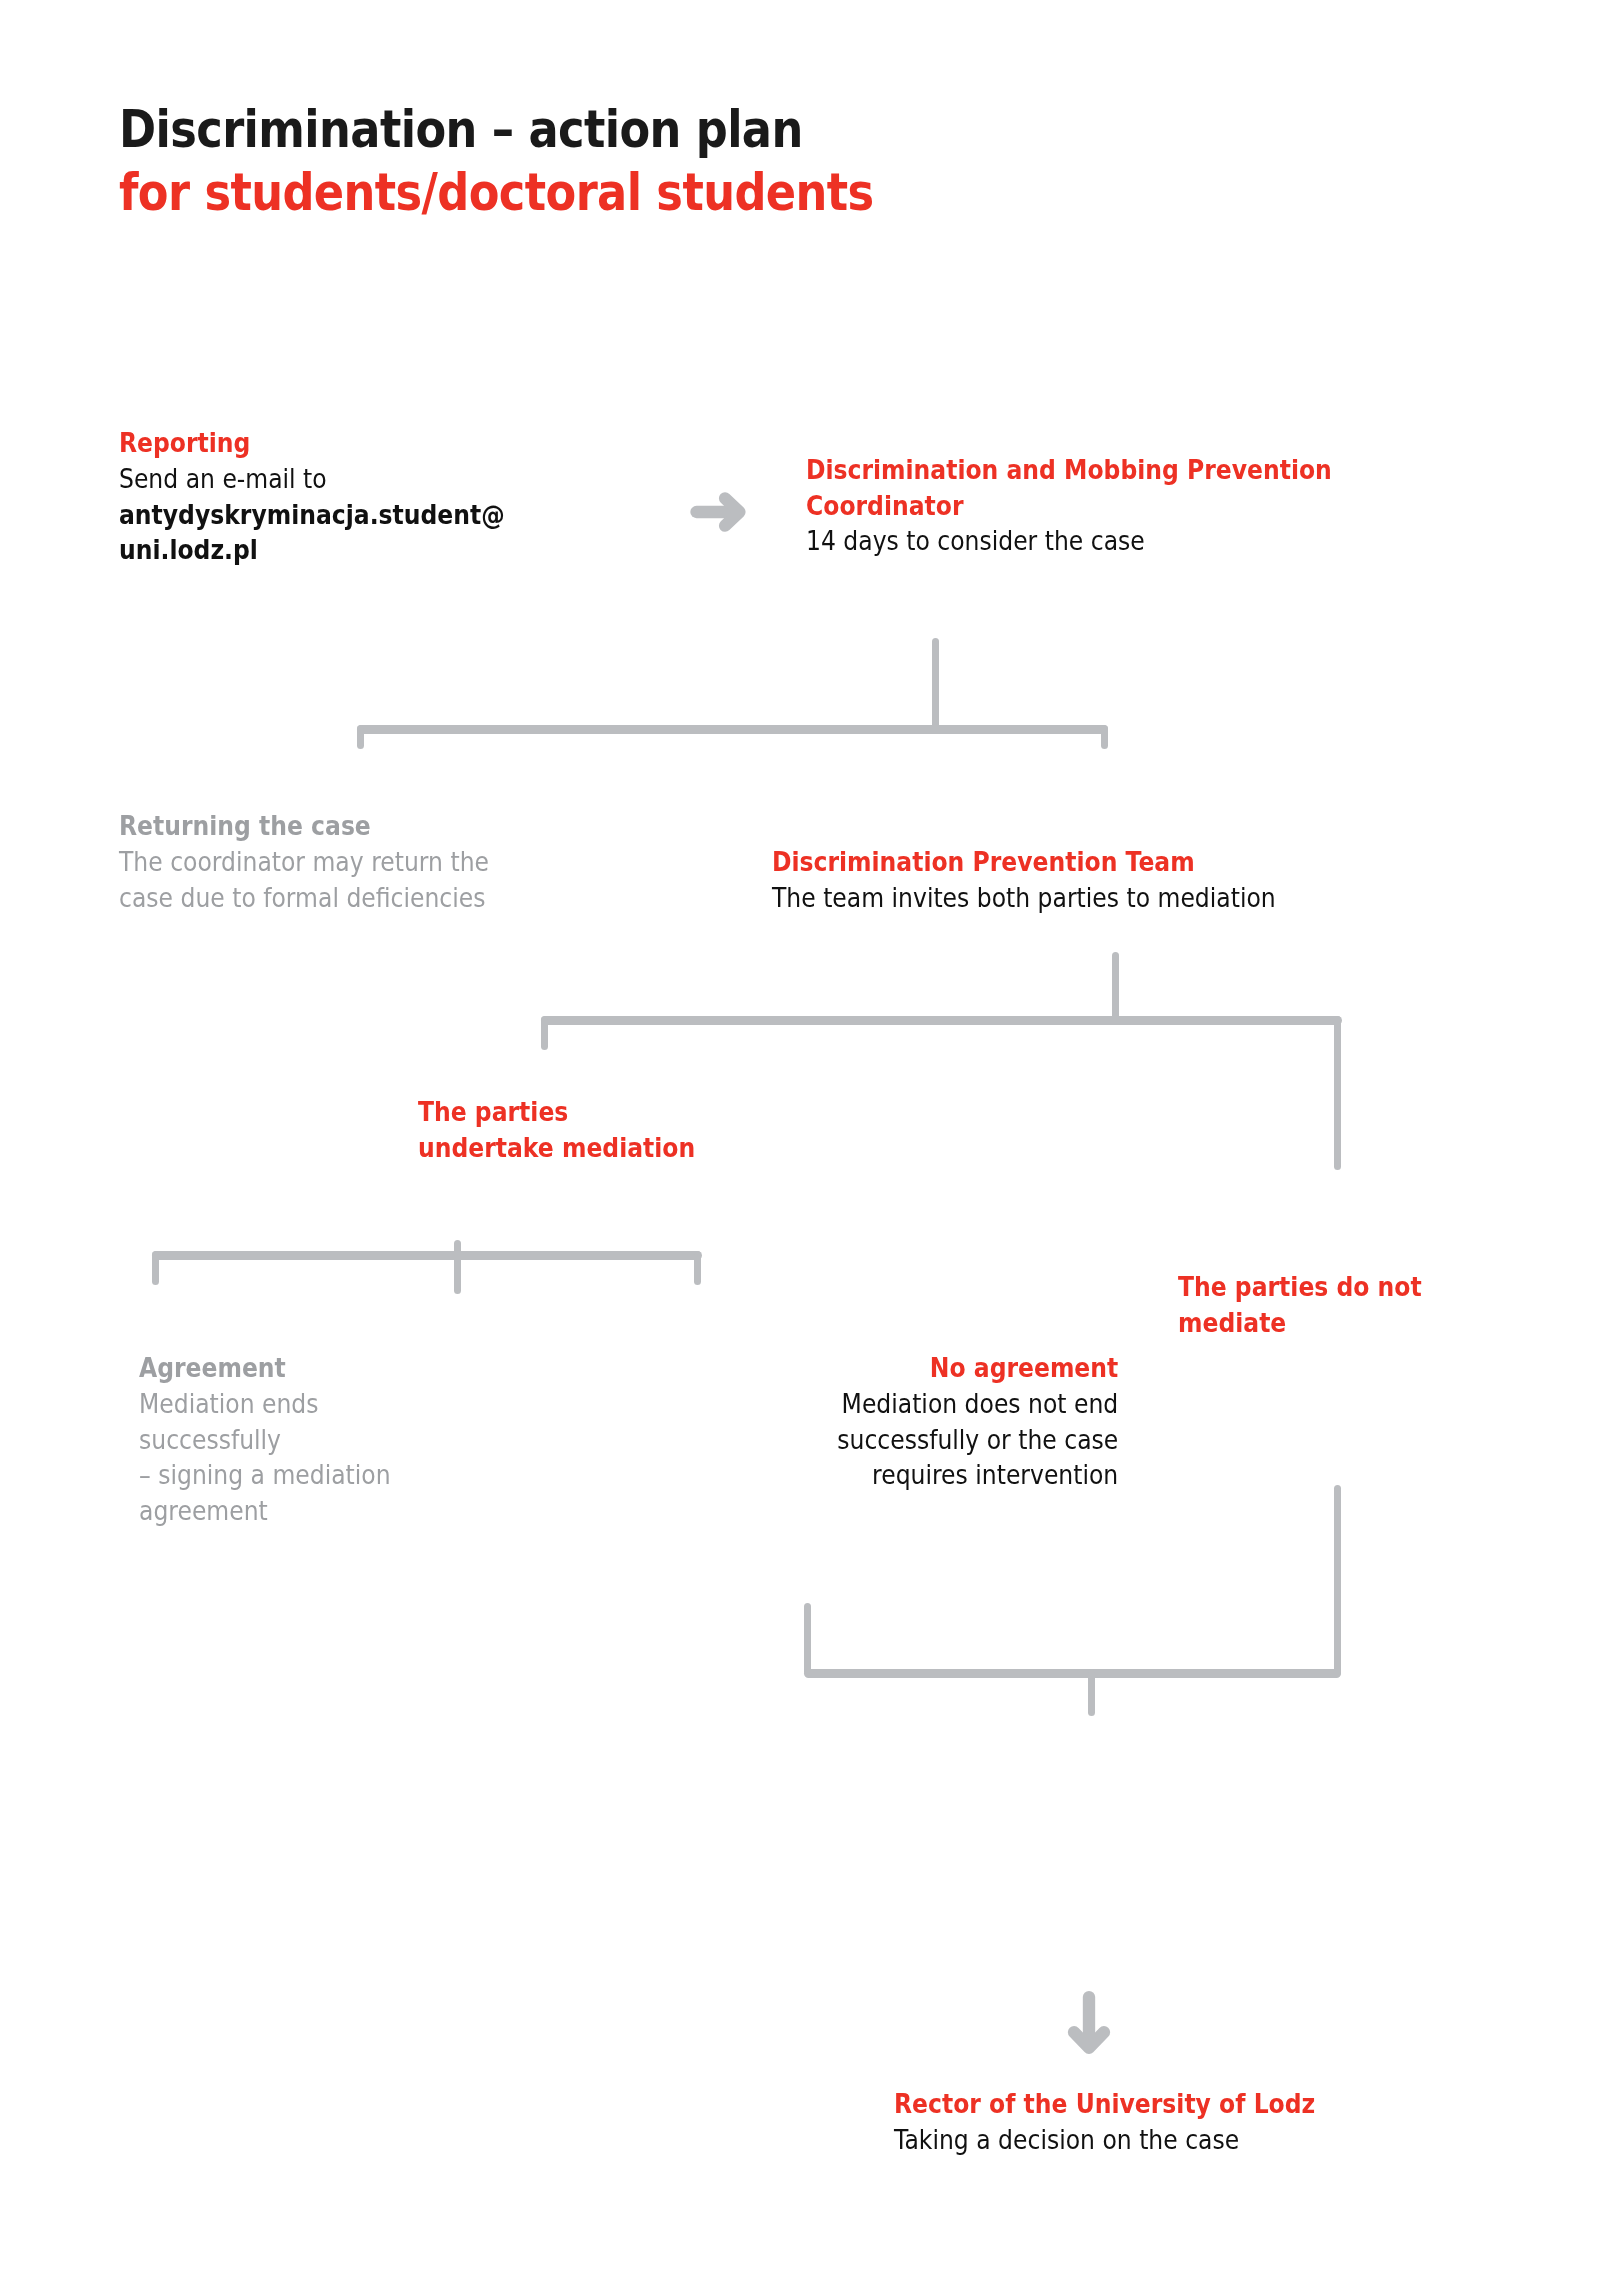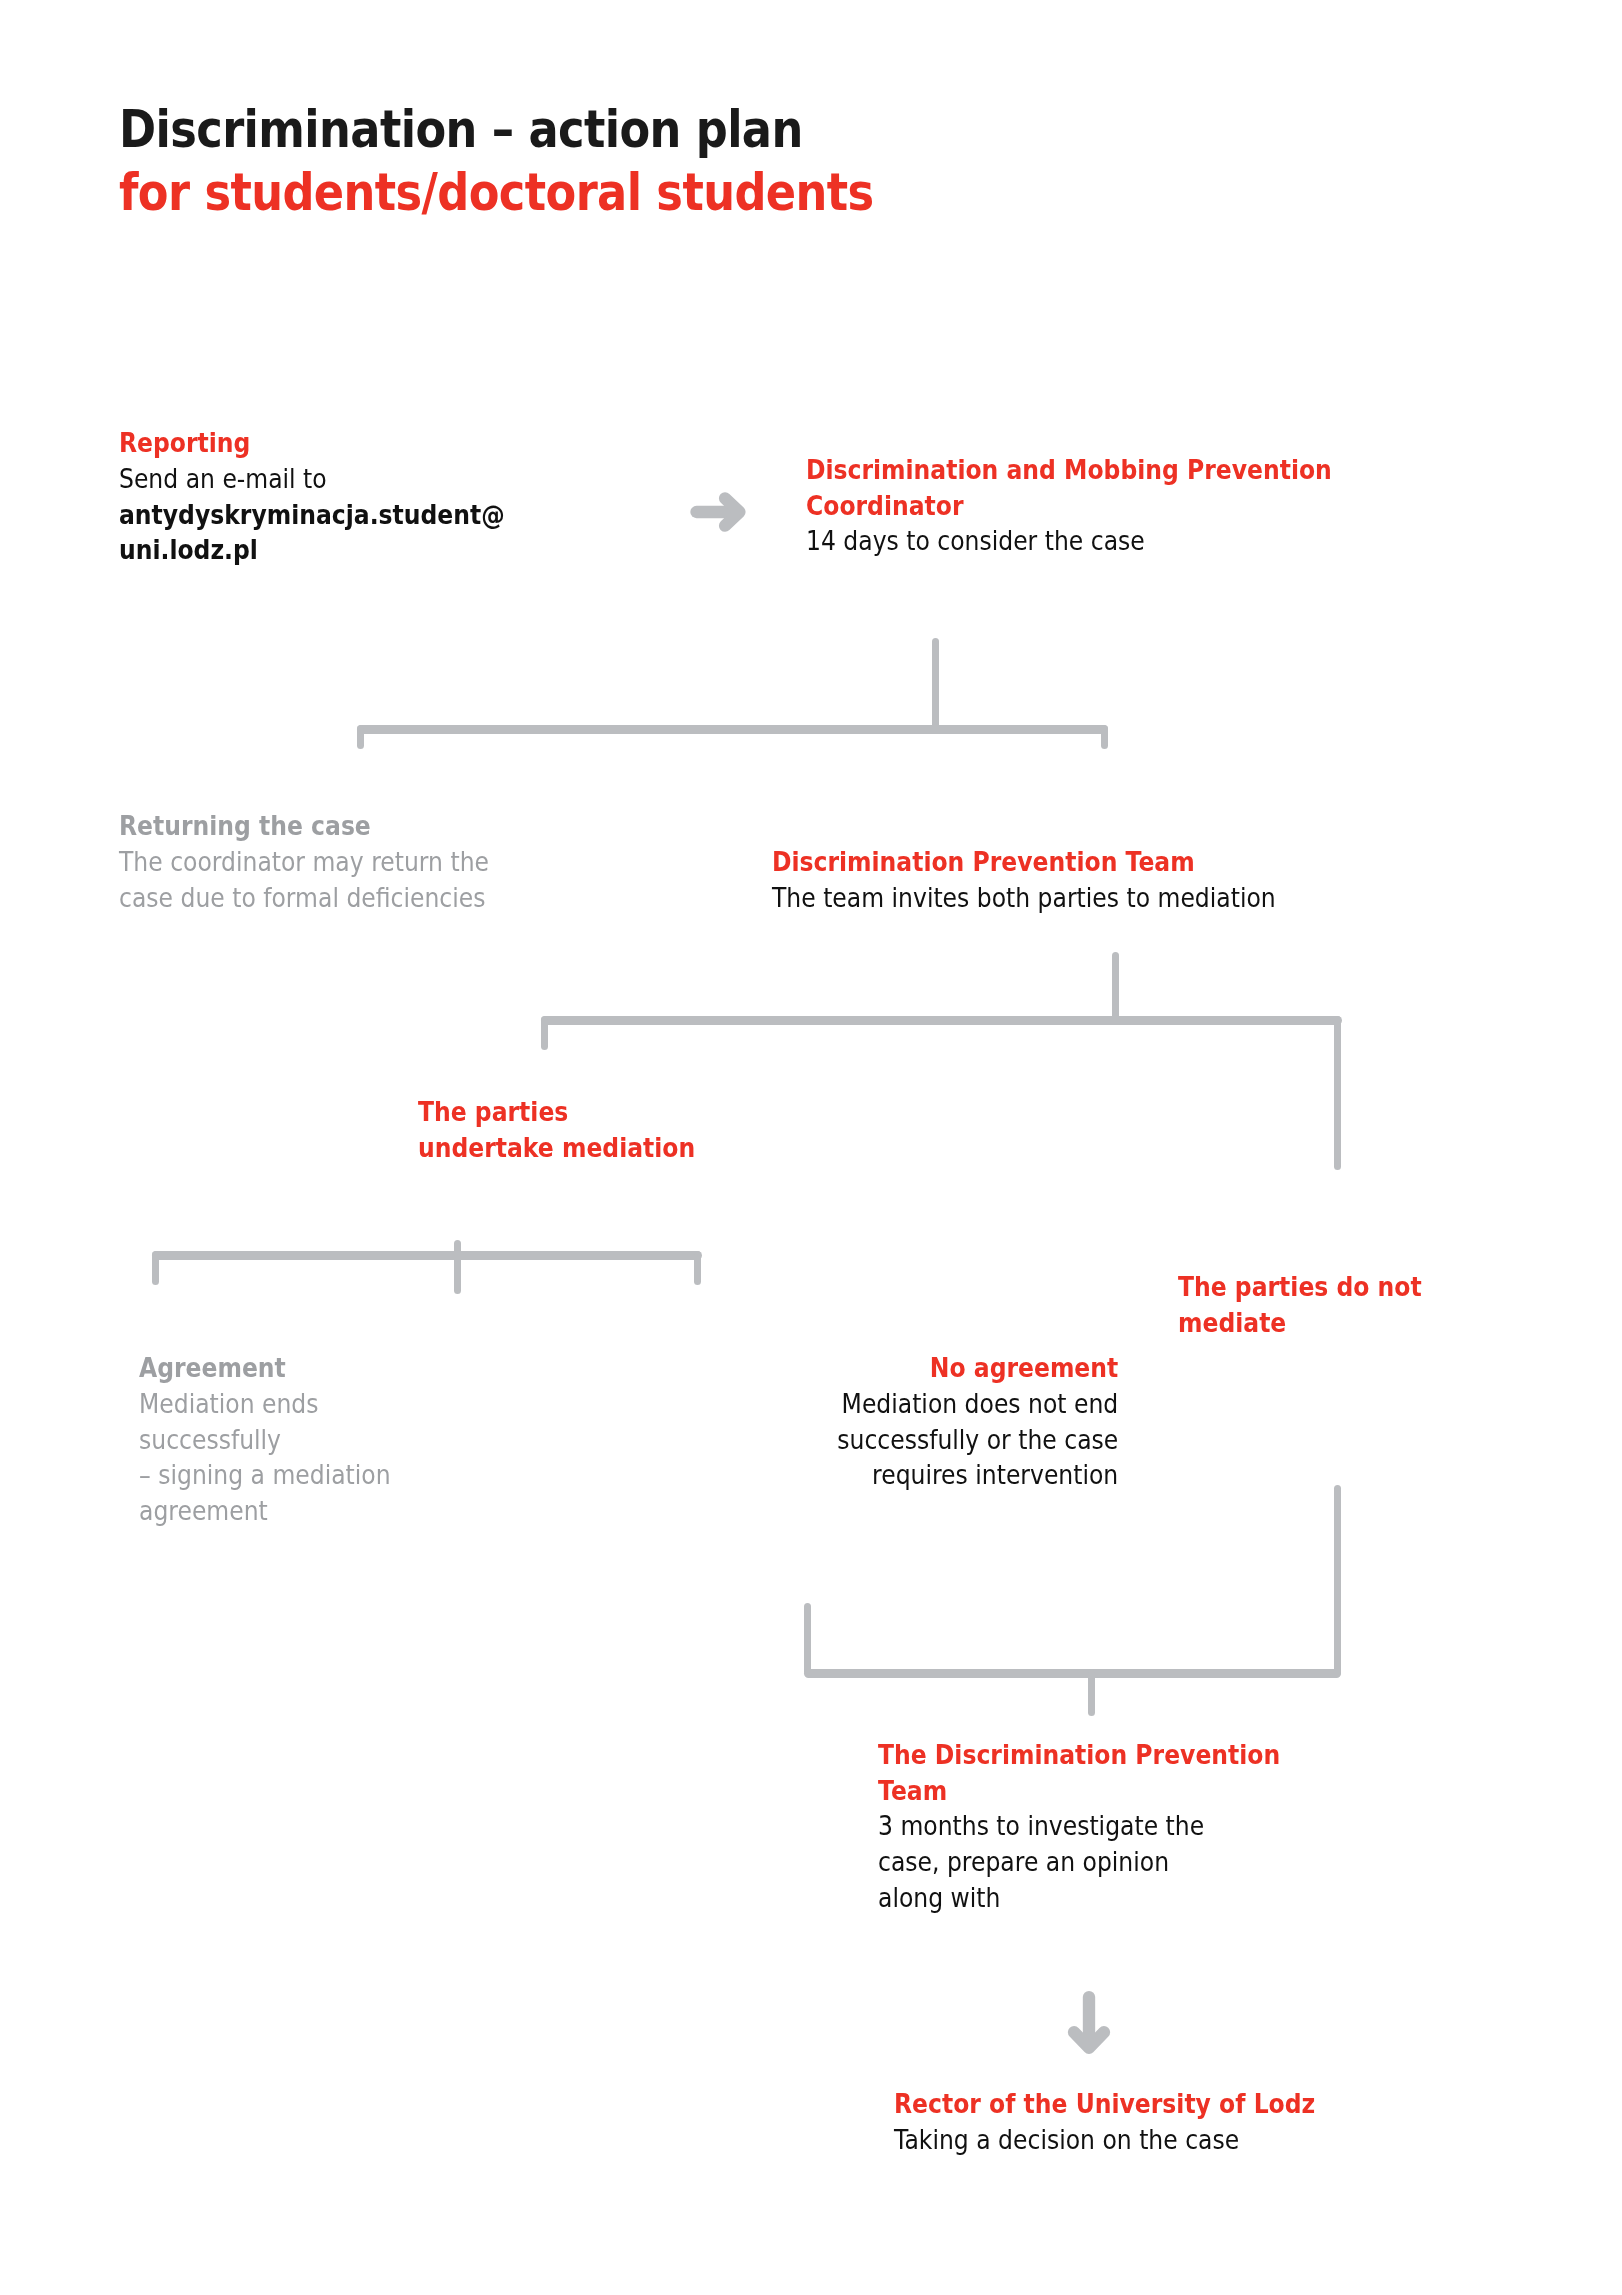--- a/index.html
+++ b/index.html
@@ -185,27 +185,20 @@
   </div>
 
   <div class="conn v" style="left:804px; top:1603px; height:72px;"></div>
 
   <div class="conn v" style="left:1334px; top:1485px; height:191px;"></div>
 
   <div class="conn h" style="left:804px; top:1669px; width:537px;"></div>
 
   <div class="conn v" style="left:1088px; top:1669px; height:47px;"></div>
 
-  <div class="node" style="left:878px; top:1737px; width:523px;">
-    <div class="hd red">The Discrimination Prevention</div>
-    <div class="hd red">Team</div>
-    <div class="bd dark">3 months to investigate the</div>
-    <div class="bd dark">case, prepare an opinion</div>
-    <div class="bd dark">along with</div>
-  </div>
 
   <div class="arrow-down" style="left:1063px; top:1989px;">
     <svg width="52" height="72" viewBox="0 0 80 110" xmlns="http://www.w3.org/2000/svg">
       <g stroke="#BBBDC0" stroke-width="19" stroke-linecap="round" stroke-linejoin="round" fill="none">
         <line x1="40" y1="12" x2="40" y2="88"></line>
         <polyline points="17,66 40,90 63,66"></polyline>
       </g>
     </svg>
   </div>
 

